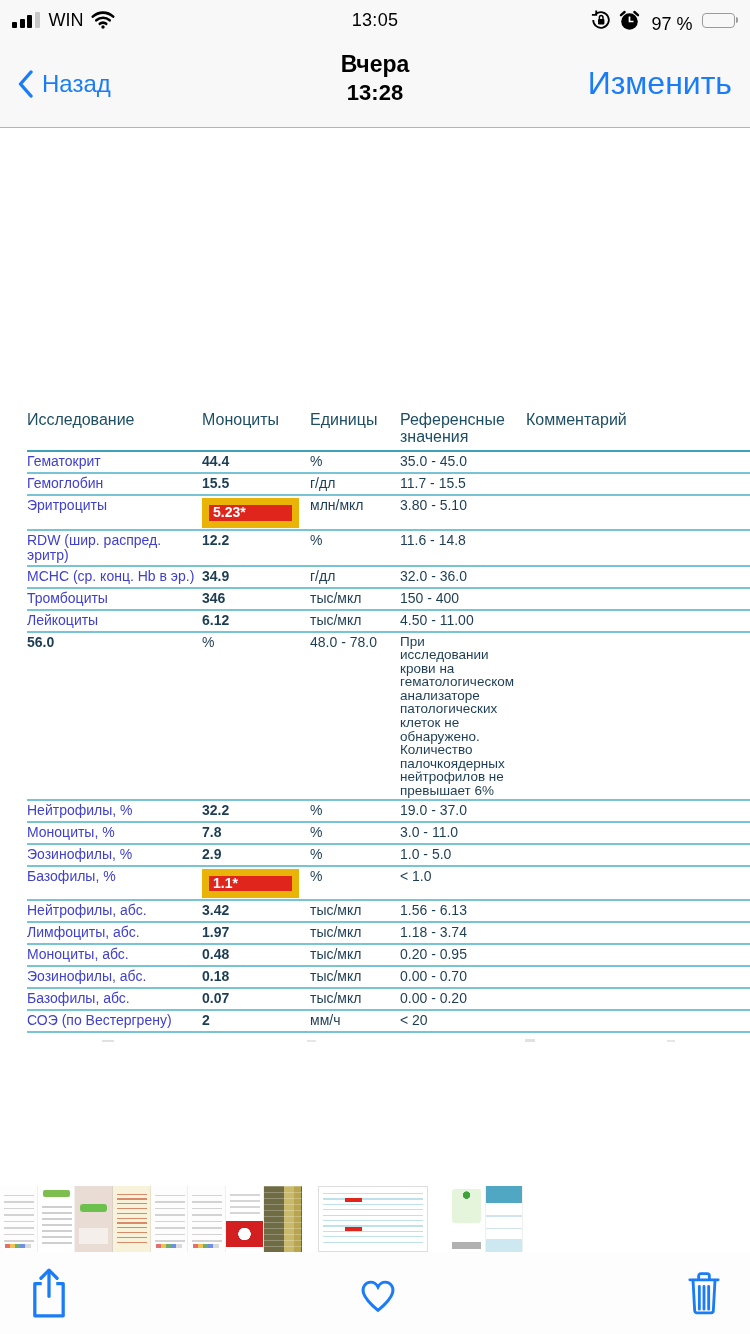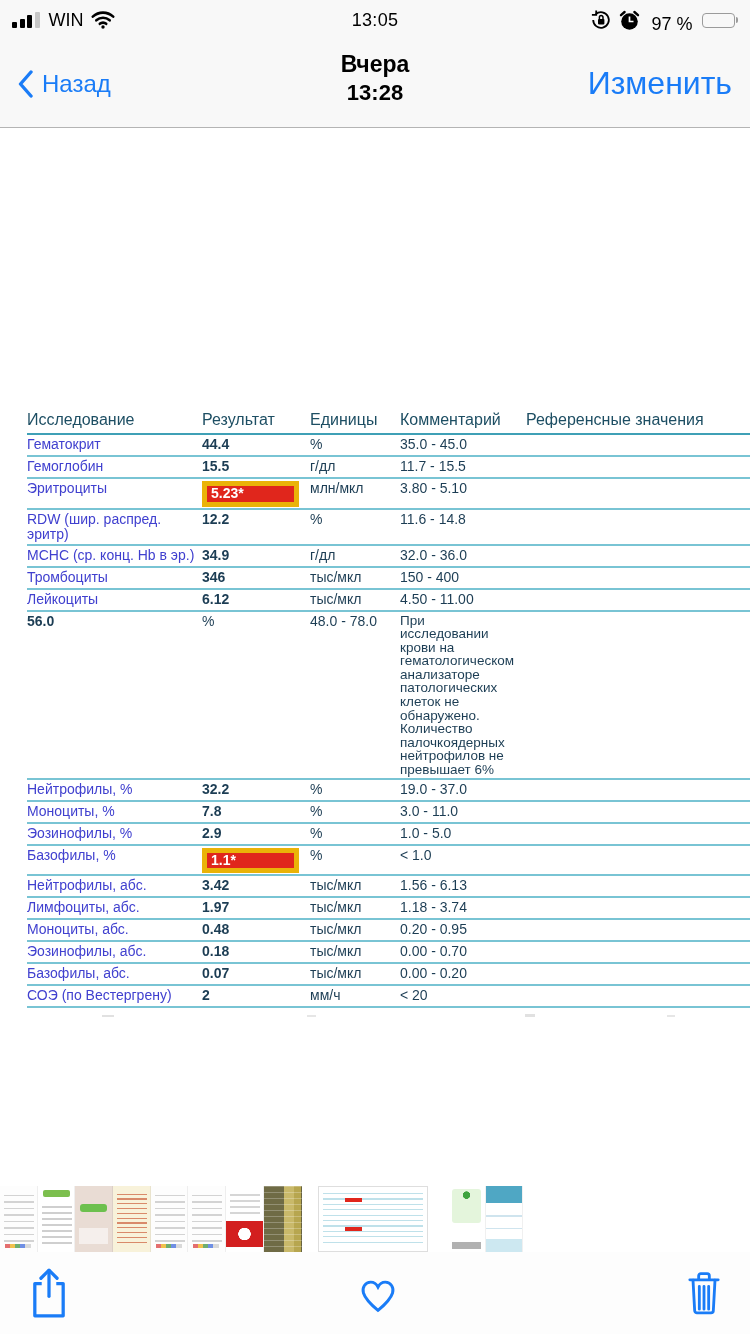--- a/index.html
+++ b/index.html
@@ -36,21 +36,21 @@
   .photo{position:absolute;top:128px;left:0;width:750px;height:1055px;background:#fff;}
   .report{position:absolute;top:277px;left:27px;right:0;color:var(--navy);}
   .report-title{font-size:15px;font-weight:bold;color:#17375d;padding:0 0 7px;border-bottom:2px solid #3fa0b6;}
   .thead,.tr{display:grid;grid-template-columns:175px 108px 90px 126px 1fr;}
   .thead{border-bottom:2px solid #3fa0b6;padding:6px 0 5px;color:#1d4e63;font-size:16px;line-height:17px;}
   .tr{border-bottom:2px solid #79c4d4;padding:2px 0 1px;font-size:14px;line-height:15.5px;min-height:17px;align-items:start;}
   .td{padding-right:6px;box-sizing:border-box;}
   .td.name{color:#4040cf;}
   .td.result{font-weight:bold;}
   .val{display:inline-block;}
-  .val.flag{background:#e0261c;border:5px solid #eab308;color:#fff;padding:0 4px;min-width:97px;box-sizing:border-box;}
+  .val.flag{background:#e0261c;border:7px solid #eab308;color:#fff;padding:0 4px;min-width:97px;box-sizing:border-box;}
   .td.comment{font-size:13.5px;line-height:13.6px;padding-right:14px;}
   .ghost-line{height:10px;margin-top:4px;opacity:.5;background:
      linear-gradient(#c4c4c4,#c4c4c4) 75px 3px/12px 2px no-repeat,
      linear-gradient(#cecece,#cecece) 280px 3px/9px 2px no-repeat,
      linear-gradient(#c4c4c4,#c4c4c4) 498px 2px/10px 3px no-repeat,
      linear-gradient(#cecece,#cecece) 640px 3px/8px 2px no-repeat;}
 
   
   .thumb-strip{position:absolute;top:1186px;left:0;width:750px;height:66px;}
   .tgroup{position:absolute;top:0;display:flex;}
@@ -149,24 +149,24 @@
         <div class="s">13:28</div>
       </div>
       <div class="edit-button">Изменить</div>
     </div>
   </div>
 
   <div class="photo">
     <div class="report">
       <div class="thead">
         <div class="td">Исследование</div>
-        <div class="td">Результат</div>
+        <div class="td">Моноциты</div>
         <div class="td">Единицы</div>
+        <div class="td">Референсные значения</div>
         <div class="td">Комментарий</div>
-        <div class="td">Референсные значения</div>
       </div>
 
       <div>
 
           <div class="tr">
             <div class="td name">Гематокрит</div>
             <div class="td result"><span class="val">44.4</span></div>
             <div class="td units">%</div>
             <div class="td ref">35.0 - 45.0</div>
             <div class="td comment"></div>

